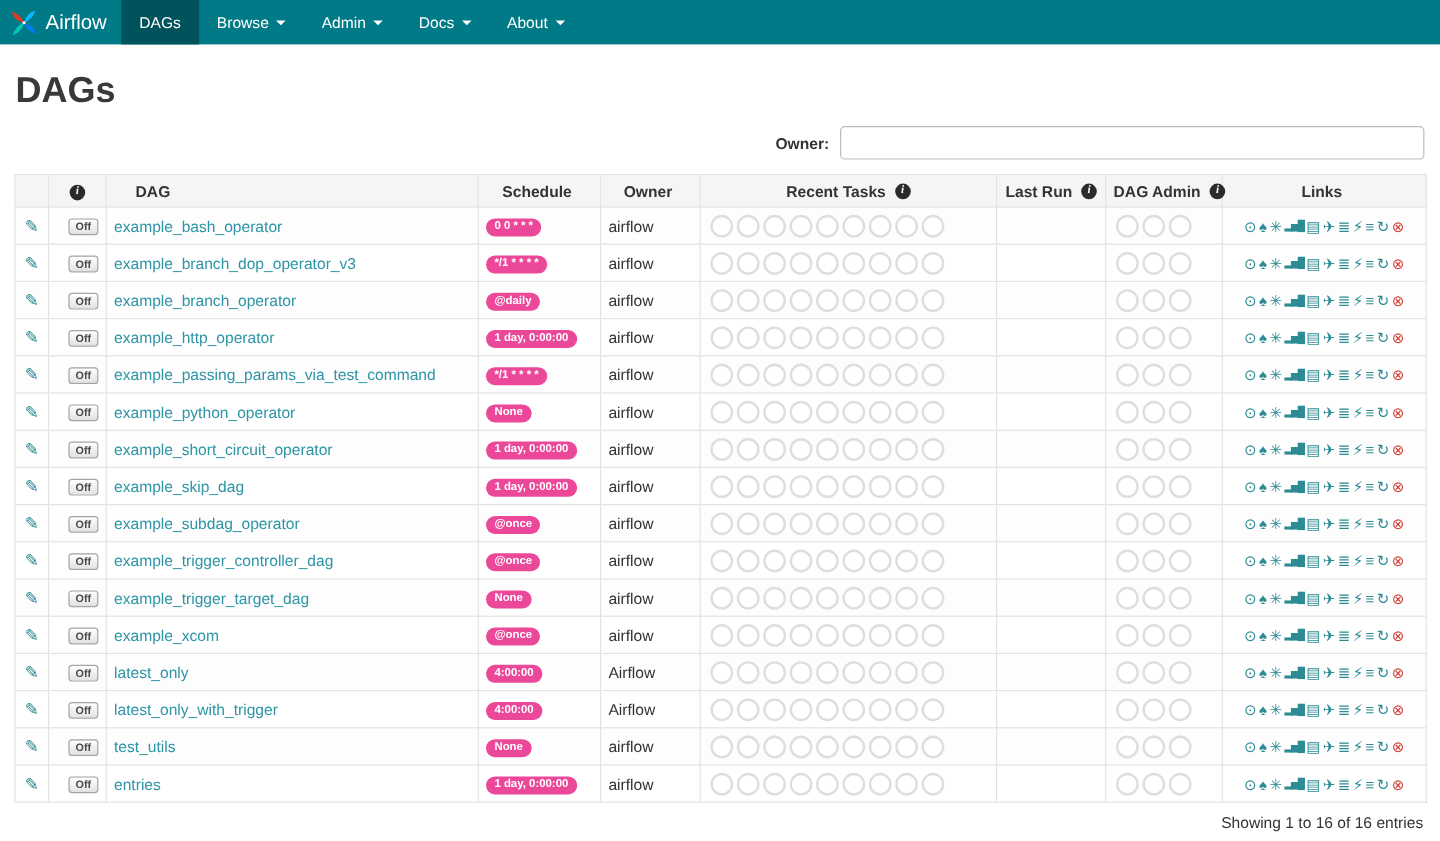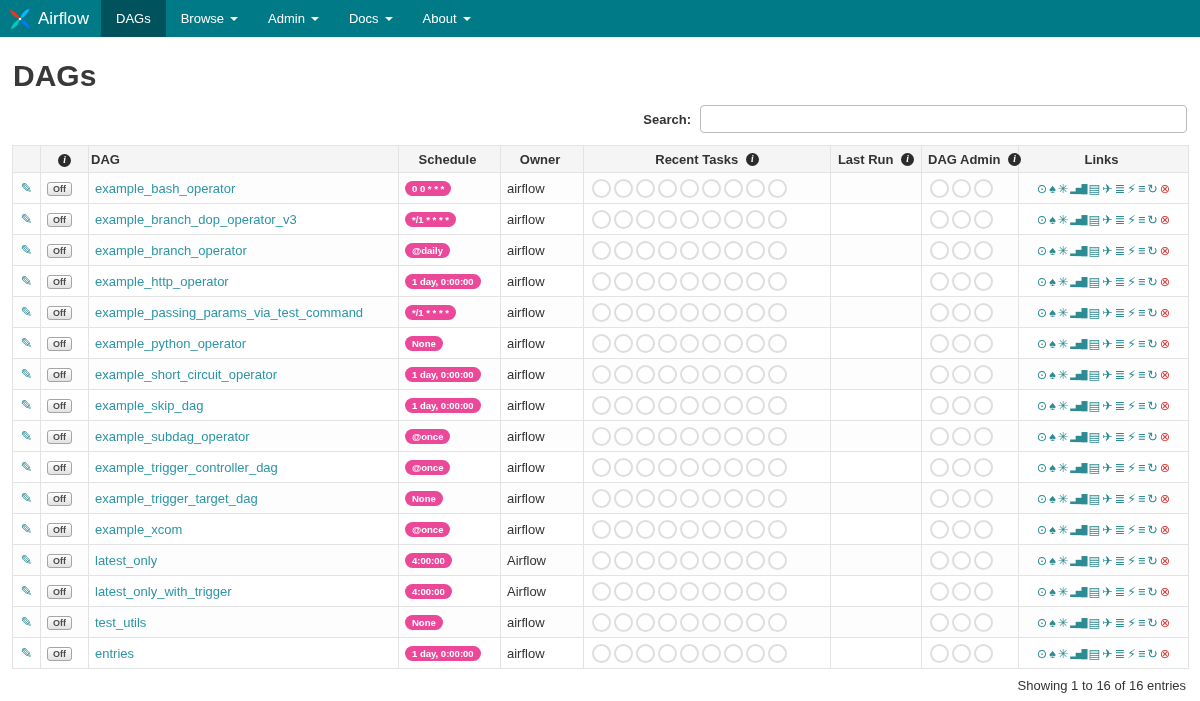--- a/index.html
+++ b/index.html
@@ -71,26 +71,26 @@
     width:1176px;
     margin:0 12px;
   }
   .dag-table th, .dag-table td { border:1px solid #e3e3e3; padding:0 6px; }
   .dag-table thead th {
     background:#f5f5f5;
     font-weight:bold; font-size:13px; color:#333;
     height:27px; text-align:center;
     white-space:nowrap;
   }
-  .dag-table thead th.h-dag { text-align:left; padding-left:2px; }
+  .dag-table thead th.h-dag { text-align:left; padding-left:24px; }
   .dag-table tbody td { height:31px; background:#fff; }
   .dag-table tbody tr:nth-child(odd) td { background:#fdfdfd; }
 
   .c-edit, .h-edit { text-align:center; }
-  .c-toggle, .h-toggle { text-align:left; }
+  .c-toggle, .h-toggle { text-align:right; }
   .c-sched { padding-left:9px; }
   .c-owner { padding-left:9px; font-size:13px; }
   .c-recent, .c-dagruns { text-align:left; padding-left:4px; white-space:nowrap; overflow:hidden; }
   .c-links { text-align:center; white-space:nowrap; padding:0 2px; }
 
   .edit-icon { color:#2d8b93; font-size:14px; cursor:pointer; }
   .toggle-off {
     display:inline-block;
     border:1px solid #a5a5a5; border-radius:3px;
     background:linear-gradient(#fefefe,#e2e2e2);
@@ -174,21 +174,21 @@
     <li class="nav-item">
       <span>About</span>
       <span class="caret"></span>
     </li>
   </ul>
 </div>
 
 <h2 class="page-title">DAGs</h2>
 
 <div class="search-row">
-  <span class="search-label">Search:</span>
+  <span class="search-label">Owner:</span>
   <input class="search-input" type="text" style="">
 </div>
 
 <table class="dag-table">
   <colgroup>
     <col style="width:28px">
       <col style="width:48px">
       <col style="width:310px">
     <col style="width:102px">
       <col style="width:83px">

